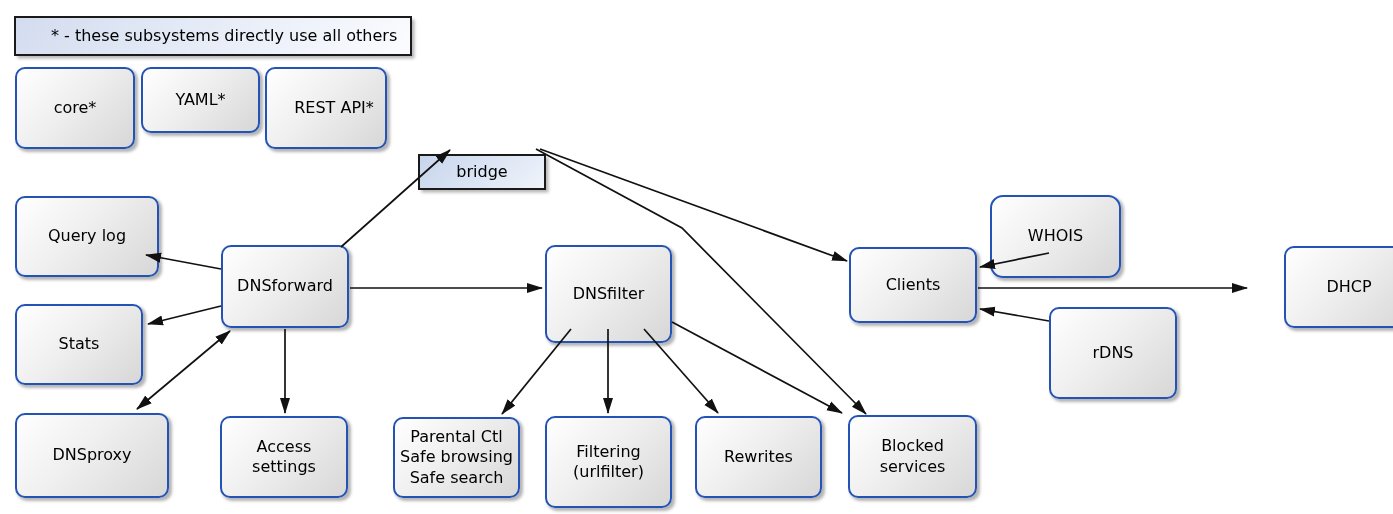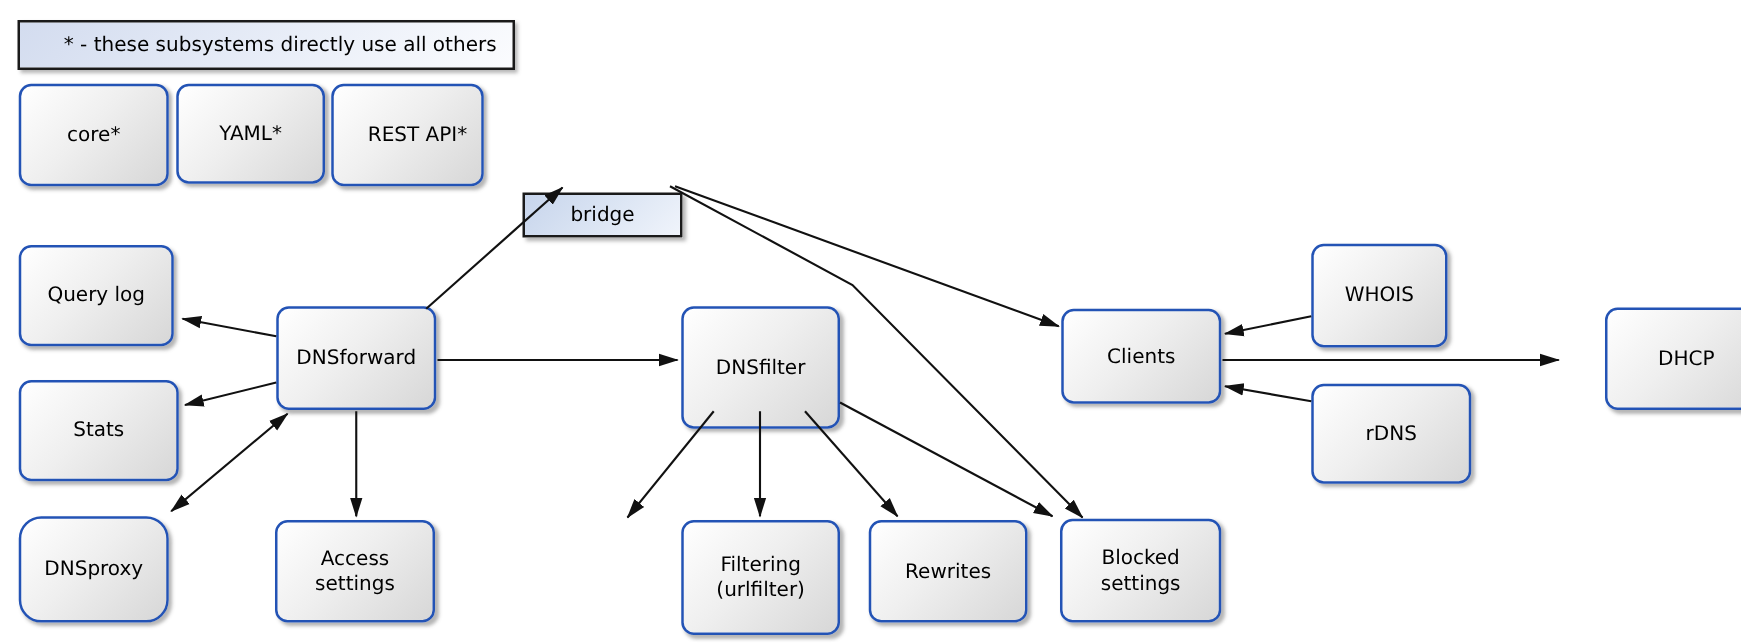--- a/index.html
+++ b/index.html
@@ -52,38 +52,41 @@
   }
   #edge-layer #ah path{fill:#111111;stroke:none;}
 </style>
 </head>
 <body>
 
 <div id="stage">
 
   <div class="node banner legend" style="left: 14px; top: 16px; width: 398px; height: 40px; padding-left: 35px;">* - these subsystems directly use all others</div>
   <div class="node box" style="left: 15px; top: 67px; width: 120px; height: 82px; text-align: right;">core*</div>
-  <div class="node box" style="left: 141px; top: 67px; width: 119px; height: 80px;">YAML*</div>
+  <div class="node box" style="left: 141px; top: 67px; width: 119px; height: 66px;">YAML*</div>
   <div class="node box" style="left: 265px; top: 67px; width: 122px; height: 82px; padding-left: 16px;">REST API*</div>
   <div class="node banner" style="left: 418px; top: 112px; width: 128px; height: 36px; margin-top: 42px;">bridge</div>
-  <div class="node box" style="left: 15px; top: 196px; width: 124px; height: 81px;">Query log</div>
+  <div class="node box" style="left: 15px; top: 196px; width: 144px; height: 81px;">Query log</div>
   <div class="node box" style="left: 15px; top: 304px; width: 128px; height: 81px;">Stats</div>
-  <div class="node box" style="left: 15px; top: 413px; width: 120px; height: 85px; border-radius: 18px;">DNSproxy</div>
+  <div class="node box" style="left: 15px; top: 413px; width: 154px; height: 85px;">DNSproxy</div>
   <div class="node box" style="left: 220px; top: 416px; width: 128px; height: 82px;">Access
 settings</div>
   <div class="node box" style="left: 221px; top: 245px; width: 128px; height: 83px;">DNSforward</div>
   <div class="node box" style="left: 545px; top: 245px; width: 127px; height: 98px;">DNSfilter</div>
+  <div class="node box" style="left: 393px; top: 417px; width: 127px; height: 81px;">Parental Ctl
+Safe browsing
+Safe search</div>
   <div class="node box" style="left: 545px; top: 416px; width: 127px; height: 92px;">Filtering
 (urlfilter)</div>
   <div class="node box" style="left: 695px; top: 416px; width: 127px; height: 82px;">Rewrites</div>
   <div class="node box" style="left: 848px; top: 415px; width: 129px; height: 83px;">Blocked
-settings</div>
+services</div>
   <div class="node box" style="left: 849px; top: 247px; width: 128px; height: 76px;">Clients</div>
-  <div class="node box" style="left: 1049px; top: 195px; width: 109px; height: 83px;">WHOIS</div>
-  <div class="node box" style="left: 1049px; top: 307px; width: 128px; height: 80px;">rDNS</div>
+  <div class="node box" style="left: 990px; top: 195px; width: 131px; height: 83px; border-radius: 13px;">WHOIS</div>
+  <div class="node box" style="left: 1049px; top: 307px; width: 128px; height: 92px;">rDNS</div>
   <div class="node box" style="left: 1284px; top: 246px; width: 130px; height: 82px;">DHCP</div>
 
   <svg id="edge-layer" viewBox="0 0 1393 514" xmlns="http://www.w3.org/2000/svg">
     <defs>
       <marker id="ah" viewBox="0 0 16 12" refX="15" refY="6" markerWidth="16" markerHeight="12" markerUnits="userSpaceOnUse" orient="auto-start-reverse">
         <path d="M0,1 L16,6 L0,11 Z"></path>
       </marker>
     </defs>
   <polyline points="341,247 450,150" marker-end="url(#ah)"></polyline>
       <polyline points="540,149 847,261" marker-end="url(#ah)"></polyline>

